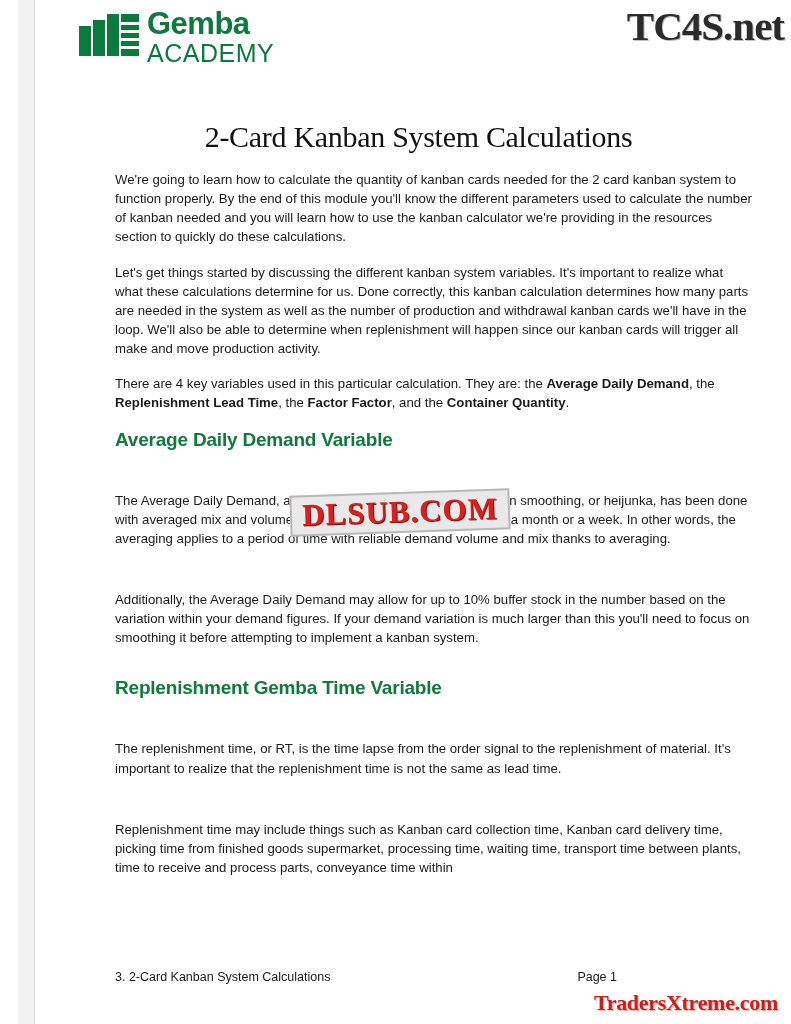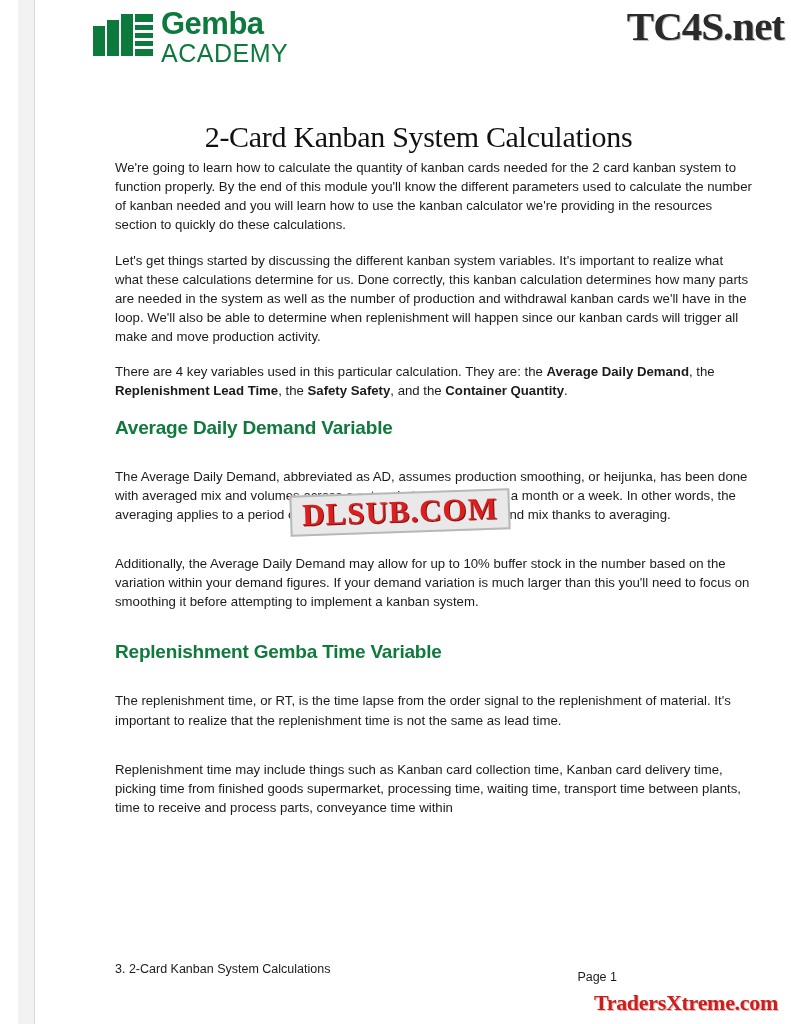--- a/index.html
+++ b/index.html
@@ -42,21 +42,21 @@
     bottom: 0;
   }
 
   
   .header {
     position: relative;
     height: 92px;
   }
   .logo {
     position: absolute;
-    left: 58px;
+    left: 44px;
     top: 8px;
     display: flex;
     align-items: flex-start;
   }
   .logo-mark {
     width: 60px;
     height: 44px;
     margin-top: 4px;
     margin-right: 8px;
   }
@@ -114,21 +114,21 @@
     letter-spacing: -0.2px;
   }
   h2.section.tight {
     margin-top: 8px;
   }
 
   p.para {
     font-size: 13.2px;
     line-height: 1.45;
     color: #1b1b1b;
-    margin: 4px 0 16px 0;
+    margin: 16px 0 16px 0;
     text-align: left;
   }
   p.para b { font-weight: bold; }
 
   .spacer-lg { height: 10px; }
 
   
   .watermark {
     position: absolute;
     left: 255px;
@@ -153,21 +153,20 @@
     right: 0;
     bottom: 40px;
     padding: 0 50px 0 80px;
     display: flex;
     justify-content: space-between;
     font-size: 12.5px;
     color: #1b1b1b;
   }
   .footer .page-num {
     margin-right: 135px;
-    margin-top: 8px;
   }
   .site-stamp {
     position: absolute;
     right: 24px;
     bottom: 8px;
     font-family: "Liberation Serif", serif;
     font-size: 22px;
     font-weight: bold;
     color: #c9201d;
     text-shadow: 1px 1px 0 #f2b0af;
@@ -202,21 +201,21 @@
       <div class="brand-stamp">TC4S.net</div>
     </div>
 
     <h1 class="doc-title">2-Card Kanban System Calculations</h1>
 
     <div class="body-col">
 
       <p class="para">We're going to learn how to calculate the quantity of kanban cards needed for the 2 card kanban system to function properly.  By the end of this module you'll know the different parameters used to calculate the number of kanban needed and you will learn how to use the kanban calculator we're providing in the resources section to quickly do these calculations.</p>
       <p class="para">Let's get things started by discussing the different kanban system variables.  It's important to realize what what these calculations determine for us.  Done correctly, this kanban calculation determines how many parts are needed in the system as well as the number of production and withdrawal kanban cards we'll have in the loop.  We'll also be able to determine when replenishment will happen since our kanban cards will trigger all make and move production activity.</p>
 
-      <p class="para"><span>There are 4 key variables used in this particular calculation.  They are: the </span><b>Average Daily Demand</b><span>, the </span><b>Replenishment Lead Time</b><span>, the </span><b>Safety Safety</b><span>, and the </span><b>Container Quantity</b><span>.</span></p>
+      <p class="para"><span>There are 4 key variables used in this particular calculation.  They are: the </span><b>Average Daily Demand</b><span>, the </span><b>Replenishment Lead Time</b><span>, the </span><b>Factor Factor</b><span>, and the </span><b>Container Quantity</b><span>.</span></p>
 
       <h2 class="section tight">Average Daily Demand Variable</h2>
       <div class="spacer-lg"></div>
       <p class="para">The Average Daily Demand, abbreviated as AD, assumes production smoothing, or heijunka, has been done with averaged mix and volumes across a set period of time such as a month or a week.  In other words, the averaging applies to a period of time with reliable demand volume and mix thanks to averaging.</p>
       <div class="spacer-lg"></div>
       <p class="para">Additionally, the Average Daily Demand may allow for up to 10% buffer stock in the number based on the variation within your demand figures.  If your demand variation is much larger than this you'll need to focus on smoothing it before attempting to implement a kanban system.</p>
 
       <h2 class="section">Replenishment Gemba Time Variable</h2>
       <div class="spacer-lg"></div>
       <p class="para">The replenishment time, or RT, is the time lapse from the order signal to the replenishment of material.   It's important to realize that the replenishment time is not the same as lead time.</p>

